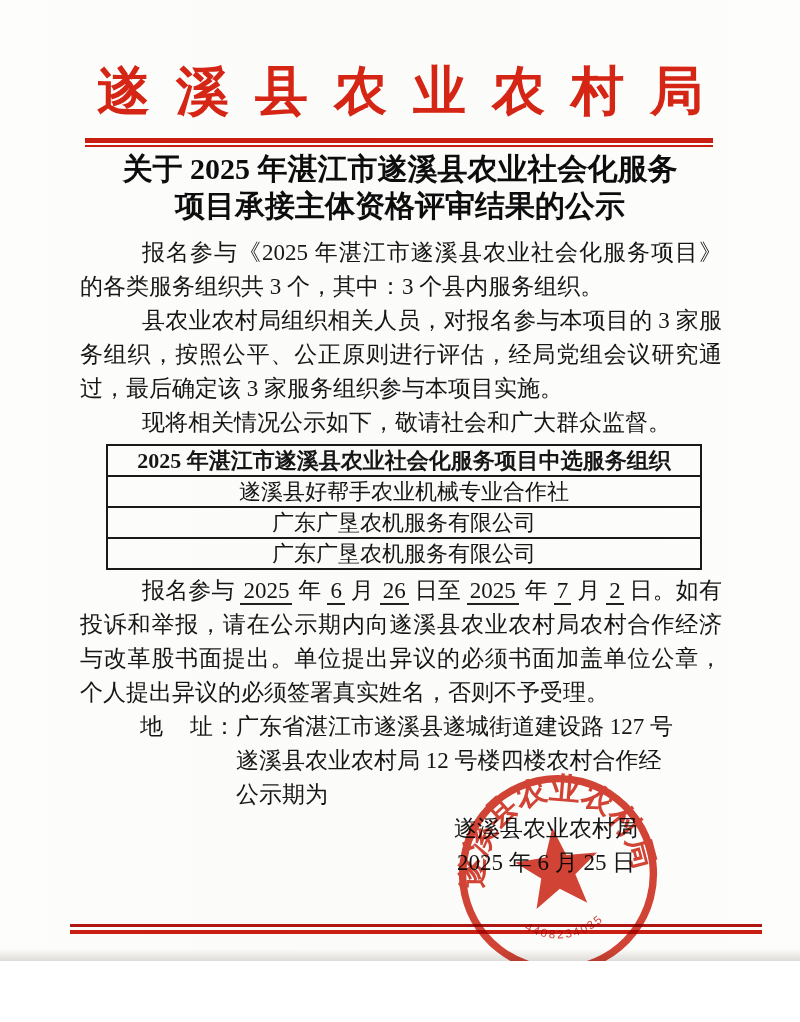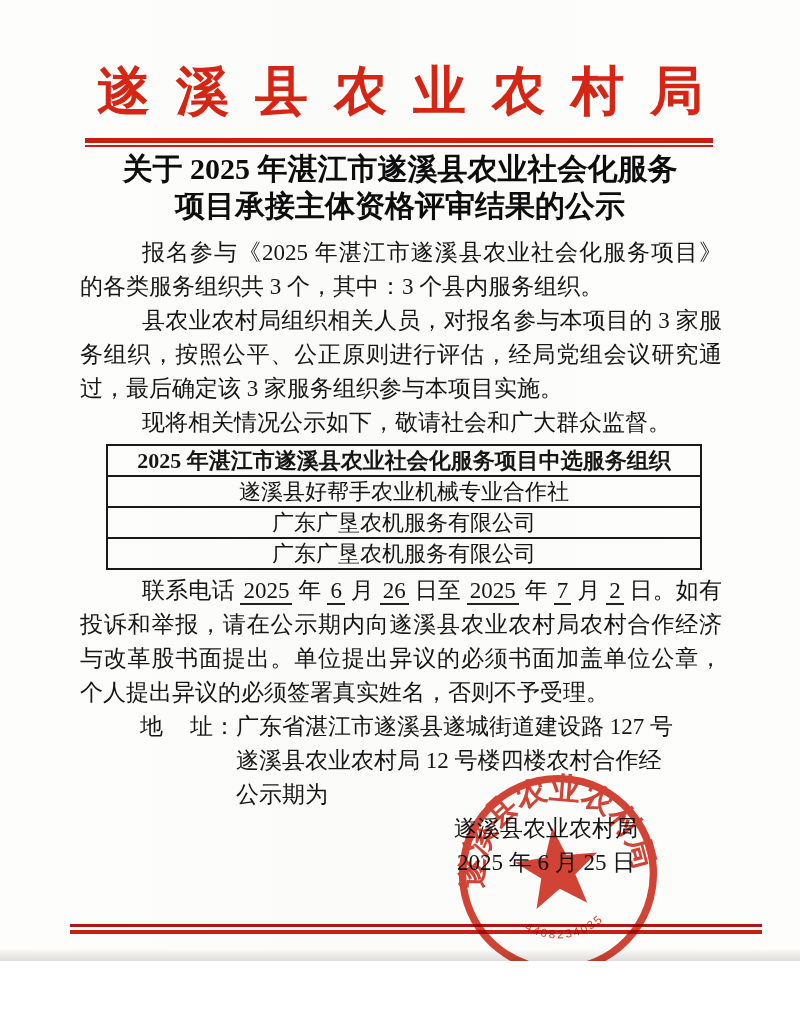--- a/index.html
+++ b/index.html
@@ -102,21 +102,21 @@
         </tr>
         <tr>
           <td>广东广垦农机服务有限公司</td>
         </tr>
         <tr>
           <td>广东广垦农机服务有限公司</td>
         </tr>
       </tbody>
     </table>
 
-    <p class="para"><span>联系电话 </span><span class="u">2025</span><span> 年 </span><span class="u">6</span><span> 月 </span><span class="u">26</span><span> 日至 </span><span class="u">2025</span><span> 年 </span><span class="u">7</span><span> 月 </span><span class="u">2</span><span> 日。如有投诉和举报，请在公示期内向遂溪县农业农村局农村合作经济与改革股书面提出。单位提出异议的必须书面加盖单位公章，个人提出异议的必须签署真实姓名，否则不予受理。</span></p>
+    <p class="para"><span>报名参与 </span><span class="u">2025</span><span> 年 </span><span class="u">6</span><span> 月 </span><span class="u">26</span><span> 日至 </span><span class="u">2025</span><span> 年 </span><span class="u">7</span><span> 月 </span><span class="u">2</span><span> 日。如有投诉和举报，请在公示期内向遂溪县农业农村局农村合作经济与改革股书面提出。单位提出异议的必须书面加盖单位公章，个人提出异议的必须签署真实姓名，否则不予受理。</span></p>
 
 
     <div class="addr">
       <div class="addr-label">
         <span>地</span>
         <span>址：</span>
       </div>
       <div class="addr-lines">
         <div>广东省湛江市遂溪县遂城街道建设路 127 号</div>
         <div>遂溪县农业农村局 12 号楼四楼农村合作经</div>

